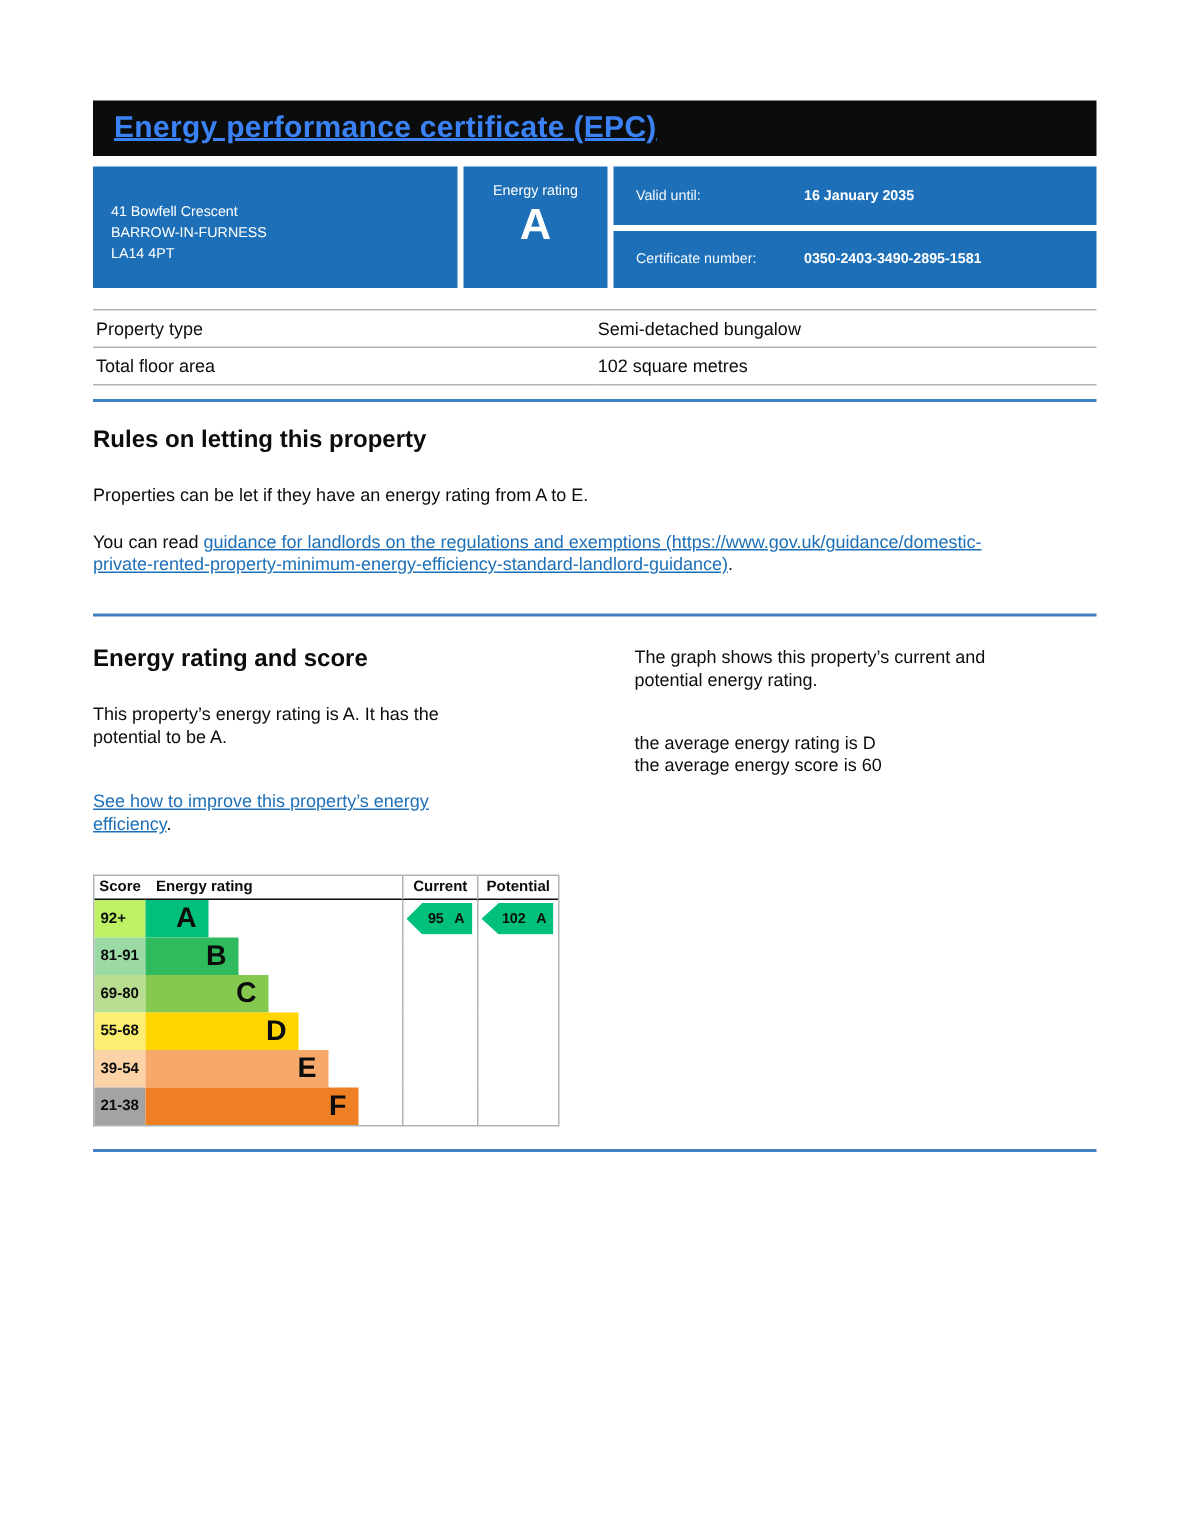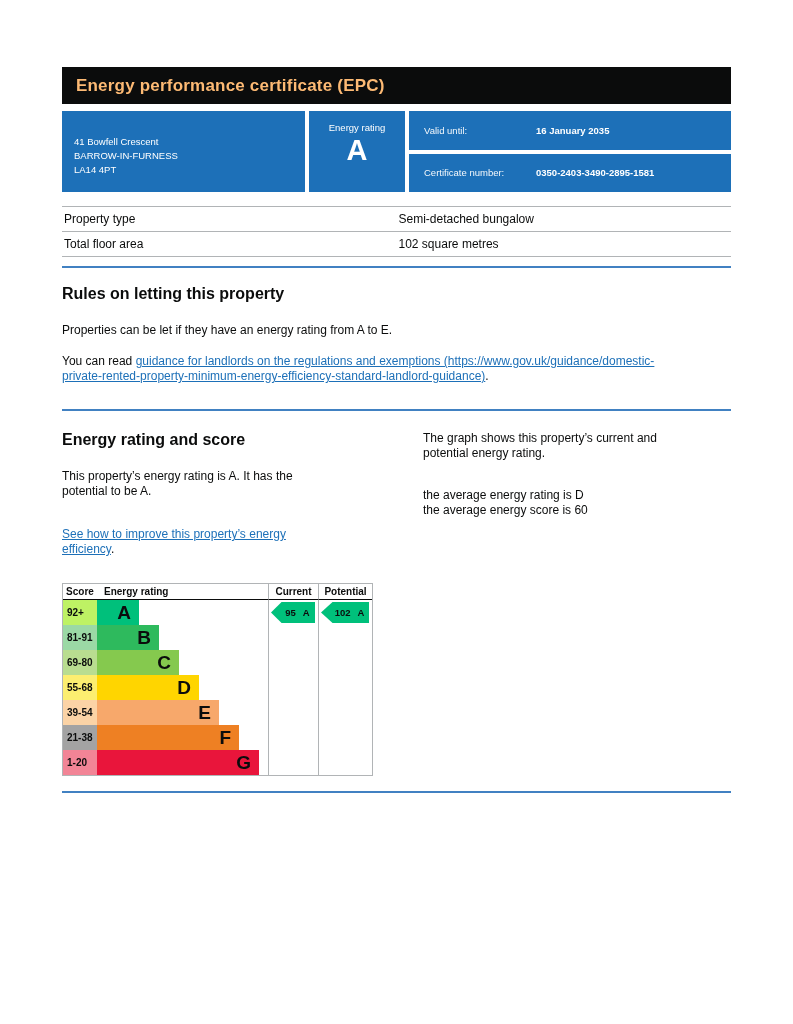--- a/index.html
+++ b/index.html
@@ -12,21 +12,21 @@
     overflow:hidden;
   }
   .content { padding:67px 62px 0 62px; }
 
   
   .black-bar {
     background:#0b0c0c; height:37px;
     display:flex; align-items:center;
     padding-left:14px; margin-bottom:7px;
   }
-  .black-bar h1 { color:#fdba74; font-size:17px; font-weight:bold; letter-spacing:0.2px; }
+  .black-bar h1 { color:#3b82f6; font-size:20px; font-weight:bold; letter-spacing:0.2px;text-decoration:underline; }
 
   
   .summary { display:flex; gap:4px; height:81px; margin-bottom:14px; }
   .blue-box { background:#1d70b8; color:#fff; }
   .address-box { width:243px; padding:24px 12px; font-size:9.5px; line-height:14px; }
   .rating-box { width:96px; display:flex; flex-direction:column; align-items:center; padding-top:11px; }
   .rating-box .rating-label { font-size:9.5px; margin-bottom:1px; }
   .rating-box .rating-letter { font-size:29px; font-weight:bold; line-height:32px; }
   .details-box { flex:1; display:flex; flex-direction:column; gap:4px; }
   .details-row { background:#1d70b8; color:#fff; flex:1; display:flex; align-items:center; padding-left:15px; font-size:9.5px; }
@@ -209,28 +209,20 @@
               <div class="epc-side-cell"></div>
             </div>
             <div class="epc-grid-row epc-band-row">
               <div class="epc-score" style="background: #a3a3a3;">21-38</div>
               <div class="epc-rating-cell">
                 <div class="epc-bar" style="width: 142px; background: rgb(238, 128, 35);">F</div>
               </div>
               <div class="epc-side-cell"></div>
               <div class="epc-side-cell"></div>
             </div>
-            <div class="epc-grid-row epc-band-row">
-              <div class="epc-score" style="background: rgb(242, 132, 150);">1-20</div>
-              <div class="epc-rating-cell">
-                <div class="epc-bar" style="width: 162px; background: rgb(233, 21, 59);">G</div>
-              </div>
-              <div class="epc-side-cell"></div>
-              <div class="epc-side-cell"></div>
-            </div>
           </div>
       </div>
     </div>
 
     <div class="col-right">
       <p class="body-text graph-intro">The graph shows this property’s current and
 potential energy rating.</p>
       <p class="body-text">the average energy rating is D
 the average energy score is 60</p>
     </div>

